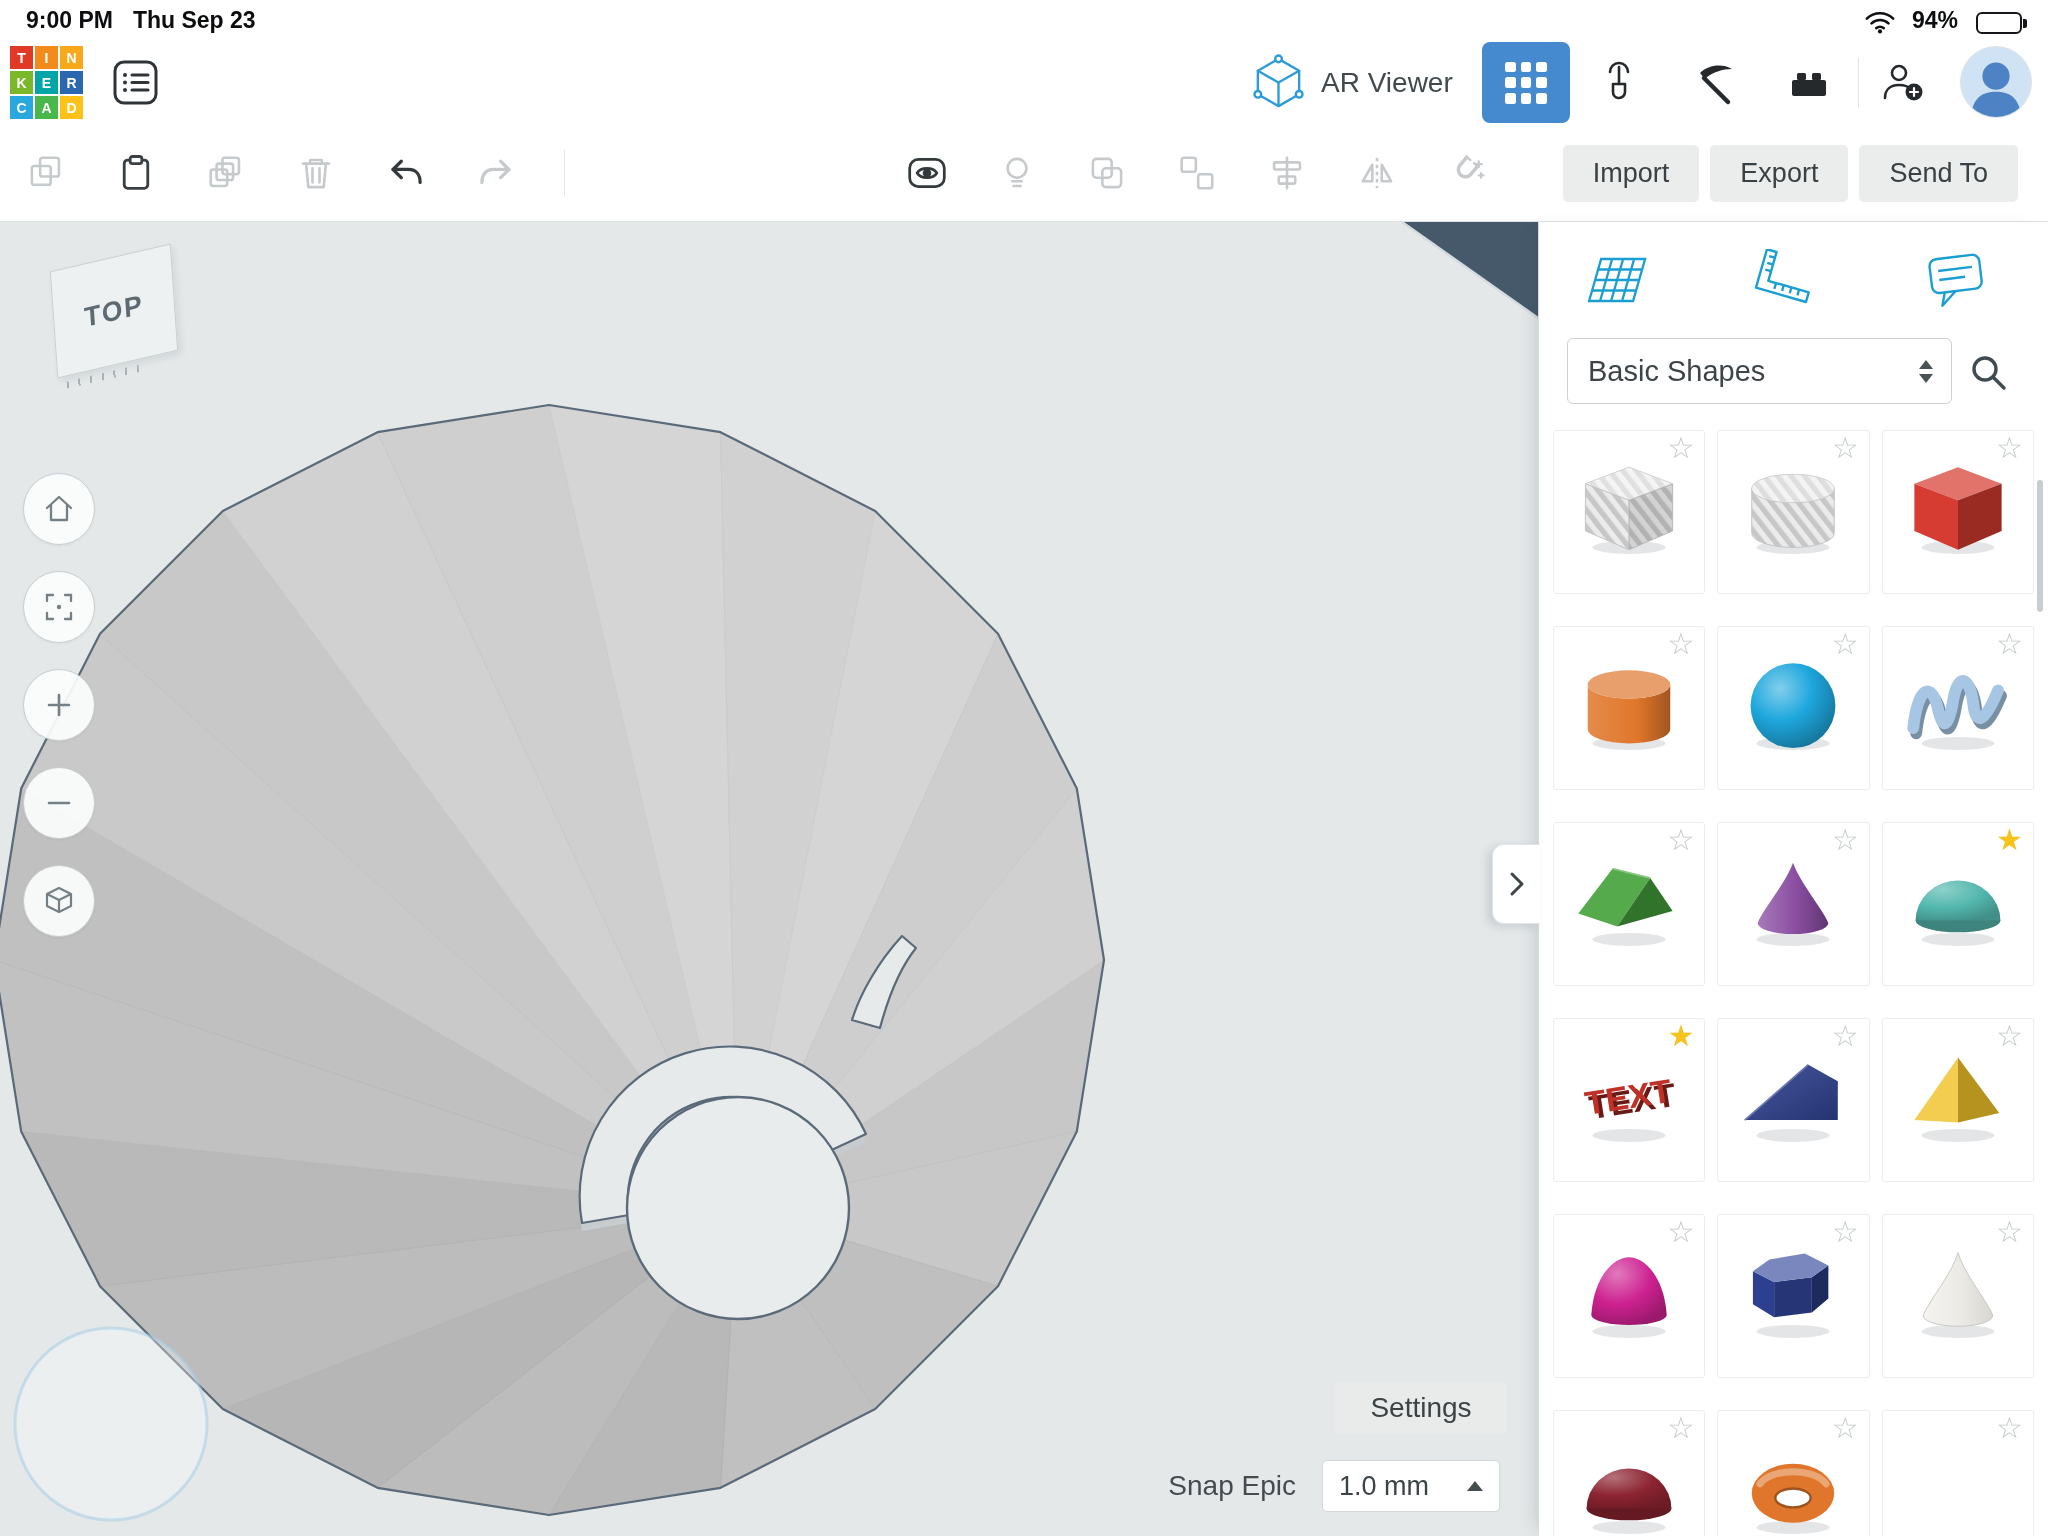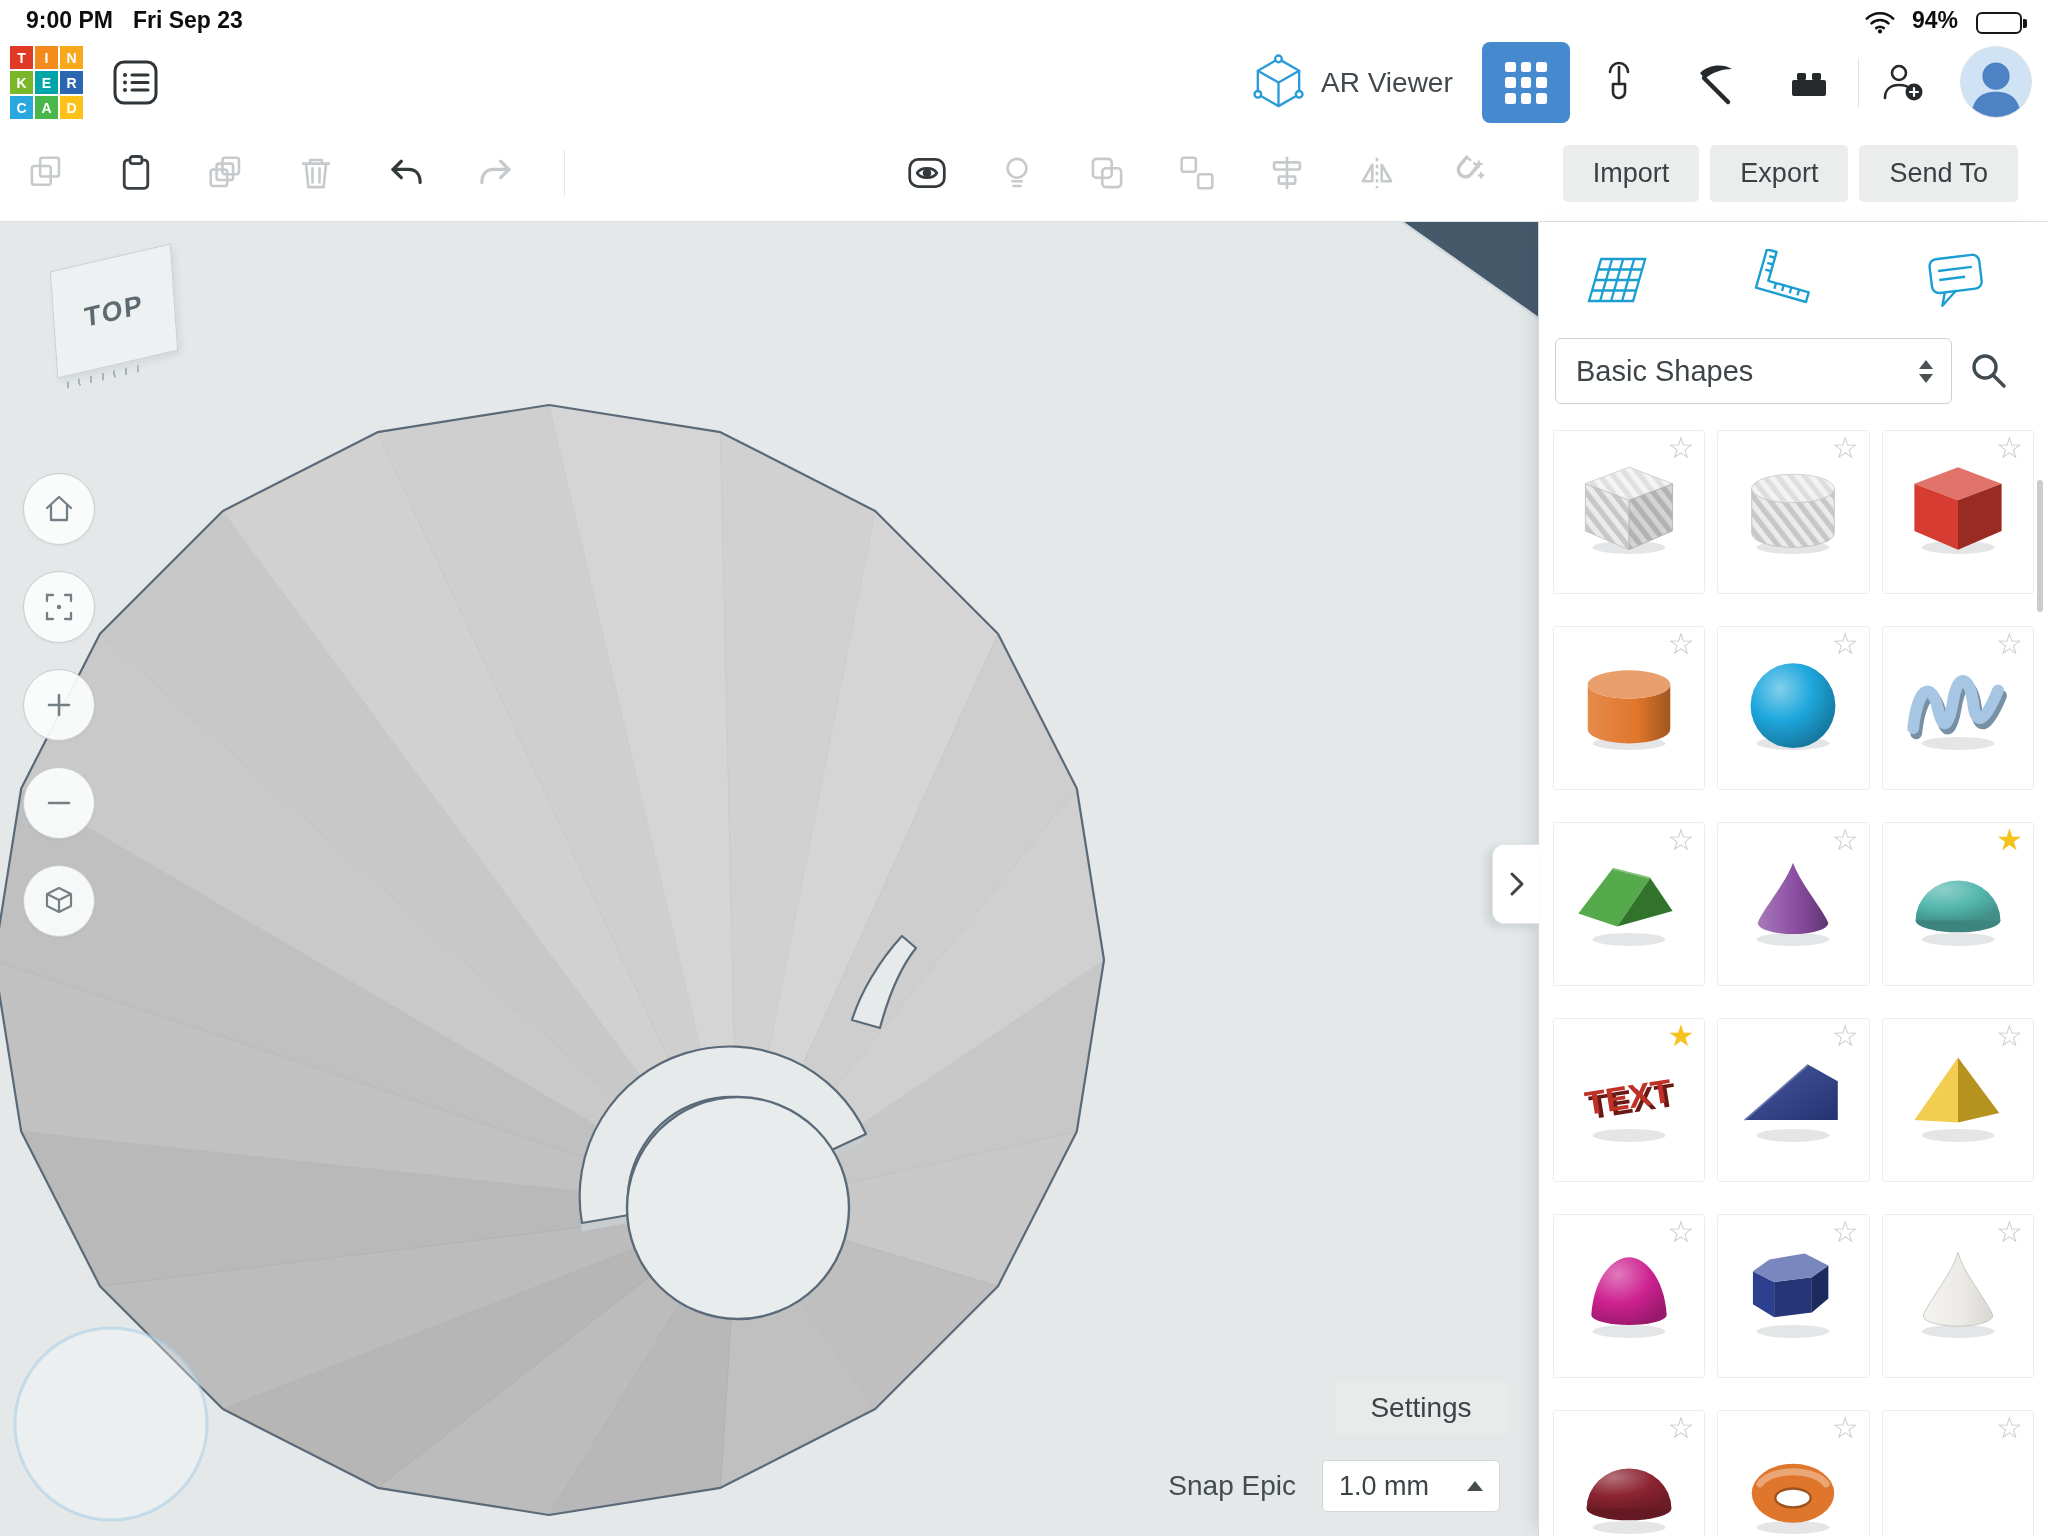--- a/index.html
+++ b/index.html
@@ -68,21 +68,21 @@
   .snap-select{position:absolute;left:1322px;top:1238px;width:178px;height:52px;background:#fff;
     border:1px solid #d3d7d8;border-radius:5px;display:flex;align-items:center;justify-content:space-between;
     padding:12px 16px;box-sizing:border-box;font-size:27px;color:#3c4347;}
   .tri-up{width:0;height:0;border-left:8px solid transparent;border-right:8px solid transparent;border-bottom:10px solid #454c50;}
 
   
   .panel{position:absolute;left:1538px;top:0;width:510px;height:1314px;background:#fff;box-sizing:border-box;
     border-left:1px solid #d6dadb;box-shadow:-10px 0 16px -8px rgba(45,60,70,.18);overflow:hidden;}
   .panel-tools{display:flex;justify-content:space-between;padding:26px 52px 0 36px;}
   .ptool{width:78px;height:66px;display:flex;align-items:center;justify-content:center;}
-  .search-row{display:flex;align-items:flex-start;gap:4px;margin:24px 28px 0 16px;}
+  .search-row{display:flex;align-items:flex-end;gap:4px;margin:24px 28px 0 28px;}
   .category-select{flex:1;height:66px;border:1px solid #cdd2d4;border-radius:6px;background:#fff;
     display:flex;align-items:center;justify-content:space-between;padding:0 18px 0 20px;box-sizing:border-box;
     font-size:29px;color:#3e4549;}
   .sort-arrows{display:flex;flex-direction:column;gap:5px;align-items:center;}
   .sa-up{width:0;height:0;border-left:7px solid transparent;border-right:7px solid transparent;border-bottom:9px solid #4a5256;}
   .sa-down{width:0;height:0;border-left:7px solid transparent;border-right:7px solid transparent;border-top:9px solid #4a5256;}
   .search-btn{width:64px;height:64px;display:flex;align-items:center;justify-content:center;}
   .shapes-grid{display:grid;grid-template-columns:repeat(3,1fr);gap:32px 12px;padding:0 14px;margin-top:26px;}
   .tile{position:relative;height:164px;background:#fff;border:1px solid #ededee;border-radius:3px;box-sizing:border-box;}
   .star{position:absolute;top:2px;right:10px;font-size:30px;line-height:1;color:#c3c9cb;}
@@ -95,21 +95,21 @@
     box-shadow:-5px 3px 9px rgba(45,60,70,.14);display:flex;align-items:center;justify-content:center;}
 </style>
 </head>
 <body>
 
 <div class="screen">
 
   <div class="statusbar">
     <div class="sb-left">
       <span>9:00 PM</span>
-      <span>Fri Sep 23</span>
+      <span>Thu Sep 23</span>
     </div>
     <div class="sb-right">
       <span>
         <svg width="32" height="25" viewBox="0 0 34 26" fill="none" stroke="#101114" stroke-width="2.8" stroke-linecap="round">
           <path d="M3,10 A20,20 0 0 1 31,10"></path>
             <path d="M8,15 A13,13 0 0 1 26,15"></path>
             <path d="M13,20 A7,7 0 0 1 21,20"></path>
           <circle cx="17" cy="23.5" r="2.2" fill="#101114" stroke="none"></circle>
         </svg>
       </span>

